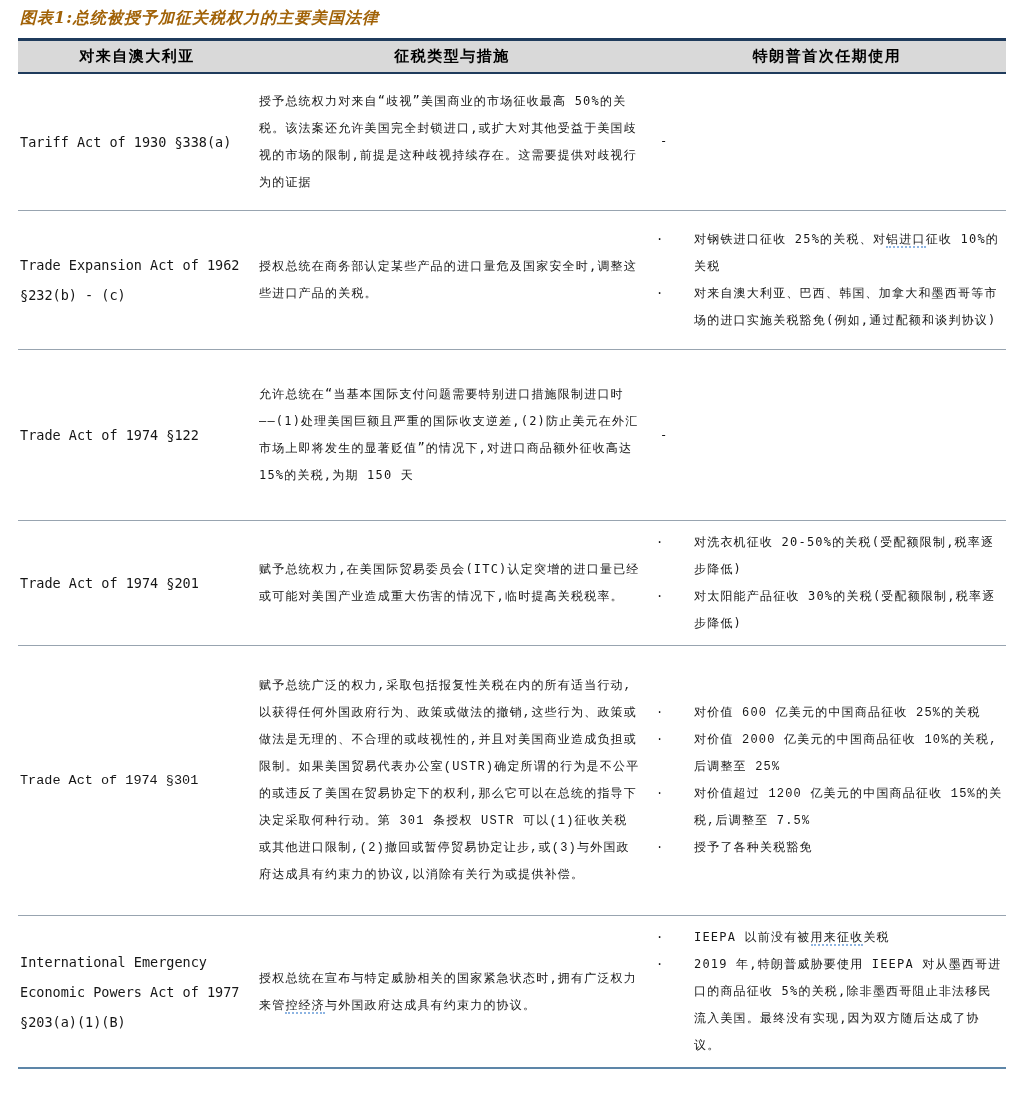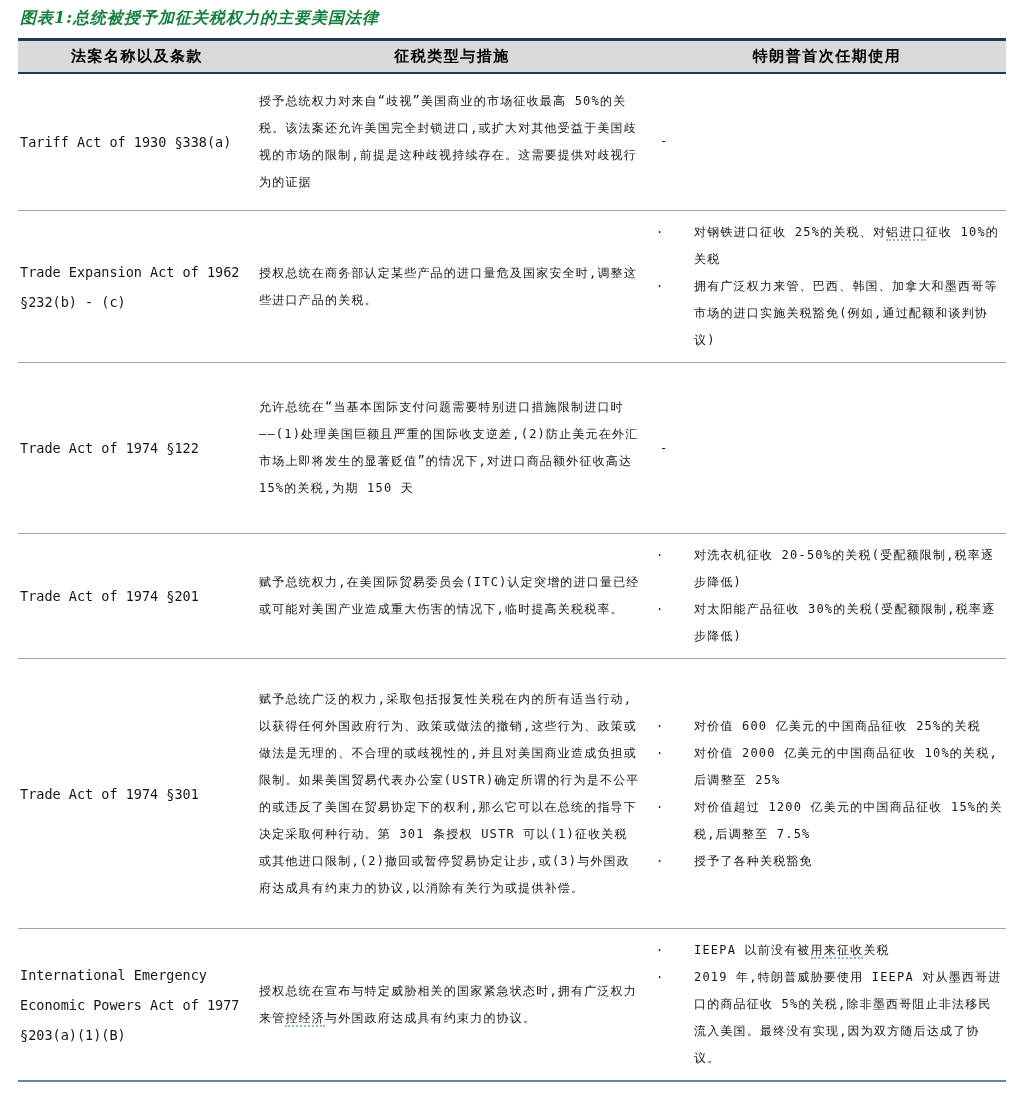--- a/index.html
+++ b/index.html
@@ -21,21 +21,21 @@
     font-family: "DejaVu Sans Mono", "Liberation Mono", monospace;
     overflow: hidden;
   }
   .chart-title {
     font-family: "DejaVu Serif", "Liberation Serif", serif;
     font-style: italic;
     font-weight: 700;
     font-size: 16px;
     letter-spacing: 1px;
     margin: 2px 0 9px 2px;
-    color: #15803d;
+    color: #a16207;
   }
   table.law-table {
     width: 988px;
     border-collapse: collapse;
     table-layout: fixed;
     border-top: 3px solid var(--border-dark);
     border-bottom: 2px solid var(--bottom-line);
   }
   thead th {
     background: var(--header-bg);
@@ -63,21 +63,21 @@
     padding-left: 2px;
     padding-right: 0;
     margin-left: 8px;
   }
   td.measures { padding-left: 3px; padding-right: 8px; }
   td.usage { padding-left: 8px; padding-right: 2px; }
   .r1 td { height: 138px; }
   .r2 td { height: 139px; }
   .r3 td { height: 171px; }
   .r4 td { height: 114px; }
-  .r5 td { height: 270px; }
+  .r5 td { height: 270px; font-family: Liberation Mono, monospace; }
   .r6 td { height: 139px; }
   .bullet { display: flex; align-items: flex-start; }
   .bullet .dot { flex: none; width: 38px; line-height: 27px; }
   .bullet .bt { flex: 1; }
   .dash { padding-left: 4px; }
   .u { border-bottom: 2px dotted var(--underline); }
 </style>
 </head>
 <body>
 
@@ -86,21 +86,21 @@
   <div class="chart-title">图表1:总统被授予加征关税权力的主要美国法律</div>
 
   <table class="law-table">
     <colgroup>
       <col style="width:238px">
         <col style="width:392px">
         <col style="width:358px">
     </colgroup>
     <thead>
       <tr>
-        <th>法案名称以及条款</th>
+        <th>对来自澳大利亚</th>
         <th>征税类型与措施</th>
         <th>特朗普首次任期使用</th>
       </tr>
     </thead>
     <tbody>
 
       <tr class="r1">
         <td class="law">Tariff Act of 1930 §338(a)</td>
         <td class="measures">授予总统权力对来自“歧视”美国商业的市场征收最高 50%的关税。该法案还允许美国完全封锁进口,或扩大对其他受益于美国歧视的市场的限制,前提是这种歧视持续存在。这需要提供对歧视行为的证据</td>
         <td class="usage">
@@ -111,21 +111,21 @@
       <tr class="r2">
         <td class="law">Trade Expansion Act of 1962 §232(b) - (c)</td>
         <td class="measures">授权总统在商务部认定某些产品的进口量危及国家安全时,调整这些进口产品的关税。</td>
         <td class="usage">
           <div class="bullet">
             <span class="dot">·</span>
             <span class="bt"><span>对钢铁进口征收 25%的关税、对</span><span class="u">铝进口</span><span>征收 10%的关税</span></span>
           </div>
           <div class="bullet">
             <span class="dot">·</span>
-            <span class="bt">拥有广泛权力来管、巴西、韩国、加拿大和墨西哥等市场的进口实施关税豁免(例如,通过配额和谈判协议)</span>
+            <span class="bt">对来自澳大利亚、巴西、韩国、加拿大和墨西哥等市场的进口实施关税豁免(例如,通过配额和谈判协议)</span>
           </div>
         </td>
       </tr>
 
       <tr class="r3">
         <td class="law">Trade Act of 1974 §122</td>
         <td class="measures">允许总统在“当基本国际支付问题需要特别进口措施限制进口时——(1)处理美国巨额且严重的国际收支逆差,(2)防止美元在外汇市场上即将发生的显著贬值”的情况下,对进口商品额外征收高达 15%的关税,为期 150 天</td>
         <td class="usage">
           <div class="dash">-</div>
         </td>

